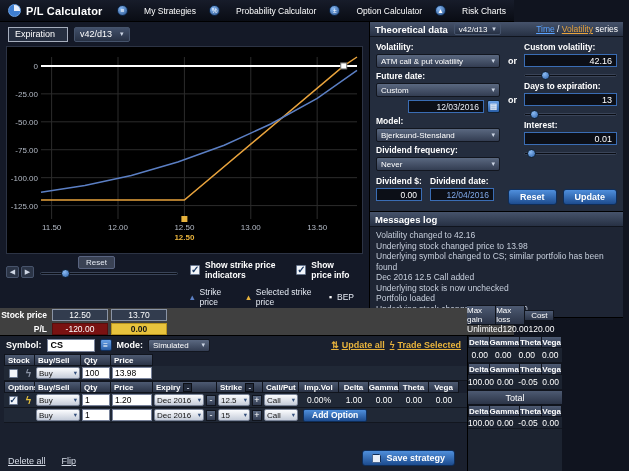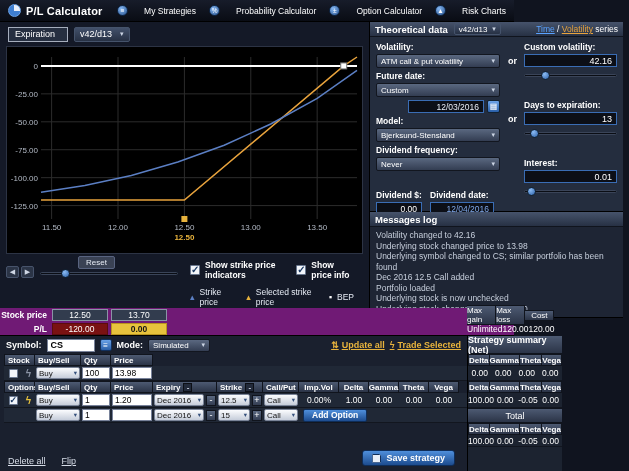--- a/index.html
+++ b/index.html
@@ -56,41 +56,41 @@
   .t-blue{color:#5aa2ff;text-decoration:underline;cursor:pointer}
   .t-orange{color:#e8a33d;text-decoration:underline;cursor:pointer}
 
   .theo-body{flex:1;display:flex;padding:2px 6px 4px;gap:8px}
   .lc{width:124px;flex:none}
   .lc-label{font-weight:bold;font-size:8.5px;margin:3px 0 2px;white-space:nowrap}
   .sel{width:100%;height:14px;background:linear-gradient(#5a6880,#333d52);border:1px solid #12161f;border-radius:2px;color:#fff;display:flex;align-items:center;justify-content:space-between;padding:0 4px;font-size:8px;cursor:pointer}
   .daterow{display:flex;align-items:center;justify-content:flex-end;gap:3px;margin-top:3px}
   .datebox{width:76px;height:13px;background:#0c0f17;border:1px solid #3a6db5;color:#e9eef7;font-size:8.5px;display:flex;align-items:center;justify-content:flex-end;padding:0 4px}
   .calbtn{width:13px;height:13px;background:linear-gradient(#6aa2e8,#2a5fa8);border:1px solid #123;color:#fff;font-size:8px;display:flex;align-items:center;justify-content:center;border-radius:2px;cursor:pointer}
-  .divrow{display:flex;gap:8px;margin-top:16px}
+  .divrow{display:flex;gap:8px;margin-top:2px}
   .divcol{display:flex;flex-direction:column}
   .smbox{height:13px;background:#0c0f17;border:1px solid #3a6db5;font-size:8.5px;display:flex;align-items:center;justify-content:flex-end;padding:0 4px}
   .smbox.w1{width:46px}
   .smbox.w2{width:64px;color:#7fa8e8}
 
   .rc{flex:1;display:flex;flex-direction:column}
-  .rc-field{margin-bottom:20px}
+  .rc-field{margin-bottom:1px}
   .rc-label{font-weight:bold;font-size:8.5px;margin:3px 0 2px;padding-left:16px}
   .rc-valrow{display:flex;align-items:center}
   .or{width:16px;font-weight:bold;font-size:9px;flex:none}
   .valbox{flex:1;height:13px;background:#0c0f17;border:1px solid #3a6db5;color:#fff;font-size:9px;display:flex;align-items:center;justify-content:flex-end;padding:0 4px}
   .slider{position:relative;height:3px;background:#0a0d14;border:1px solid #3a4458;border-radius:2px;margin:7px 0 0 16px}
   .rc-buttons{margin-top:auto;display:flex;justify-content:flex-end;gap:6px;padding-bottom:2px}
   .btn{background:linear-gradient(#4f8fdc,#1d4c8f);border:1px solid #0f2d58;border-radius:3px;color:#fff;font-weight:bold;font-size:9px;padding:2px 11px;cursor:pointer;font-family:inherit}
 
   .msg-body{flex:1;background:#1e2534;padding:3px 6px;overflow:hidden}
   .msg-line{font-size:8.5px;line-height:10.5px;color:#c6cedb}
 
   
-  .strip{height:28px;background:#701a75;display:flex;border-bottom:1px solid #000;flex:none}
+  .strip{height:28px;background:#404040;display:flex;border-bottom:1px solid #000;flex:none}
   .strip-left{width:467px;flex:none;padding-top:0}
   .sr{display:flex;height:14px;align-items:center}
   .slabel{width:52px;text-align:right;font-weight:bold;font-size:8.5px;padding-right:5px;flex:none}
   .pbox{width:56px;height:12px;background:#323c4e;border:1px solid #8a94a6;display:flex;align-items:center;justify-content:center;font-size:8.5px;margin-right:3px;flex:none}
   .pbox.pl-neg{background:#7a1212;border-color:#5a0d0d}
   .pbox.pl-zero{background:#e8c33d;border-color:#b8941f;color:#151515;font-weight:bold}
   .strip-right{flex:1;display:flex;flex-direction:column}
   .mg-h{flex:1;background:linear-gradient(#4d5a72,#2b3447);border:1px solid #10141d;border-left:none;font-weight:normal;font-size:8px;display:flex;align-items:center;justify-content:center}
   .mg-v{flex:1;display:flex;align-items:center;justify-content:center;font-size:8.5px}
 
@@ -336,22 +336,22 @@
 
       <div class="panel msgs">
         <div class="phead">
           <span class="ph-title">Messages log</span>
         </div>
         <div class="msg-body">
             <div class="msg-line">Volatility changed to 42.16</div>
             <div class="msg-line">Underlying stock changed price to 13.98</div>
             <div class="msg-line">Underlying symbol changed to CS; similar portfolio has been found</div>
             <div class="msg-line">Dec 2016 12.5 Call added</div>
+            <div class="msg-line">Underlying stock is now unchecked</div>
             <div class="msg-line">Portfolio loaded</div>
-            <div class="msg-line">Underlying stock is now unchecked</div>
             <div class="msg-line">Underlying stock changed price to 54.00</div>
           </div>
       </div>
 
     </div>
   </div>
 
   <div class="strip">
     <div class="strip-left">
       <div class="sr">
@@ -541,21 +541,20 @@
           <span class="blink">Flip</span>
         </div>
         <button class="savebtn">
           <span class="floppy"></span>
           <span>Save strategy</span>
         </button>
       </div>
     </div>
 
     <div class="trade-right">
-      <div class="sumhead">Strategy summary (Net)</div>
       <div class="grow">
           <div class="gh">Delta</div>
           <div class="gh">Gamma</div>
           <div class="gh">Theta</div>
           <div class="gh">Vega</div>
         </div>
       <div class="gvrow">
           <div class="gv">0.00</div>
           <div class="gv">0.00</div>
           <div class="gv">0.00</div>

